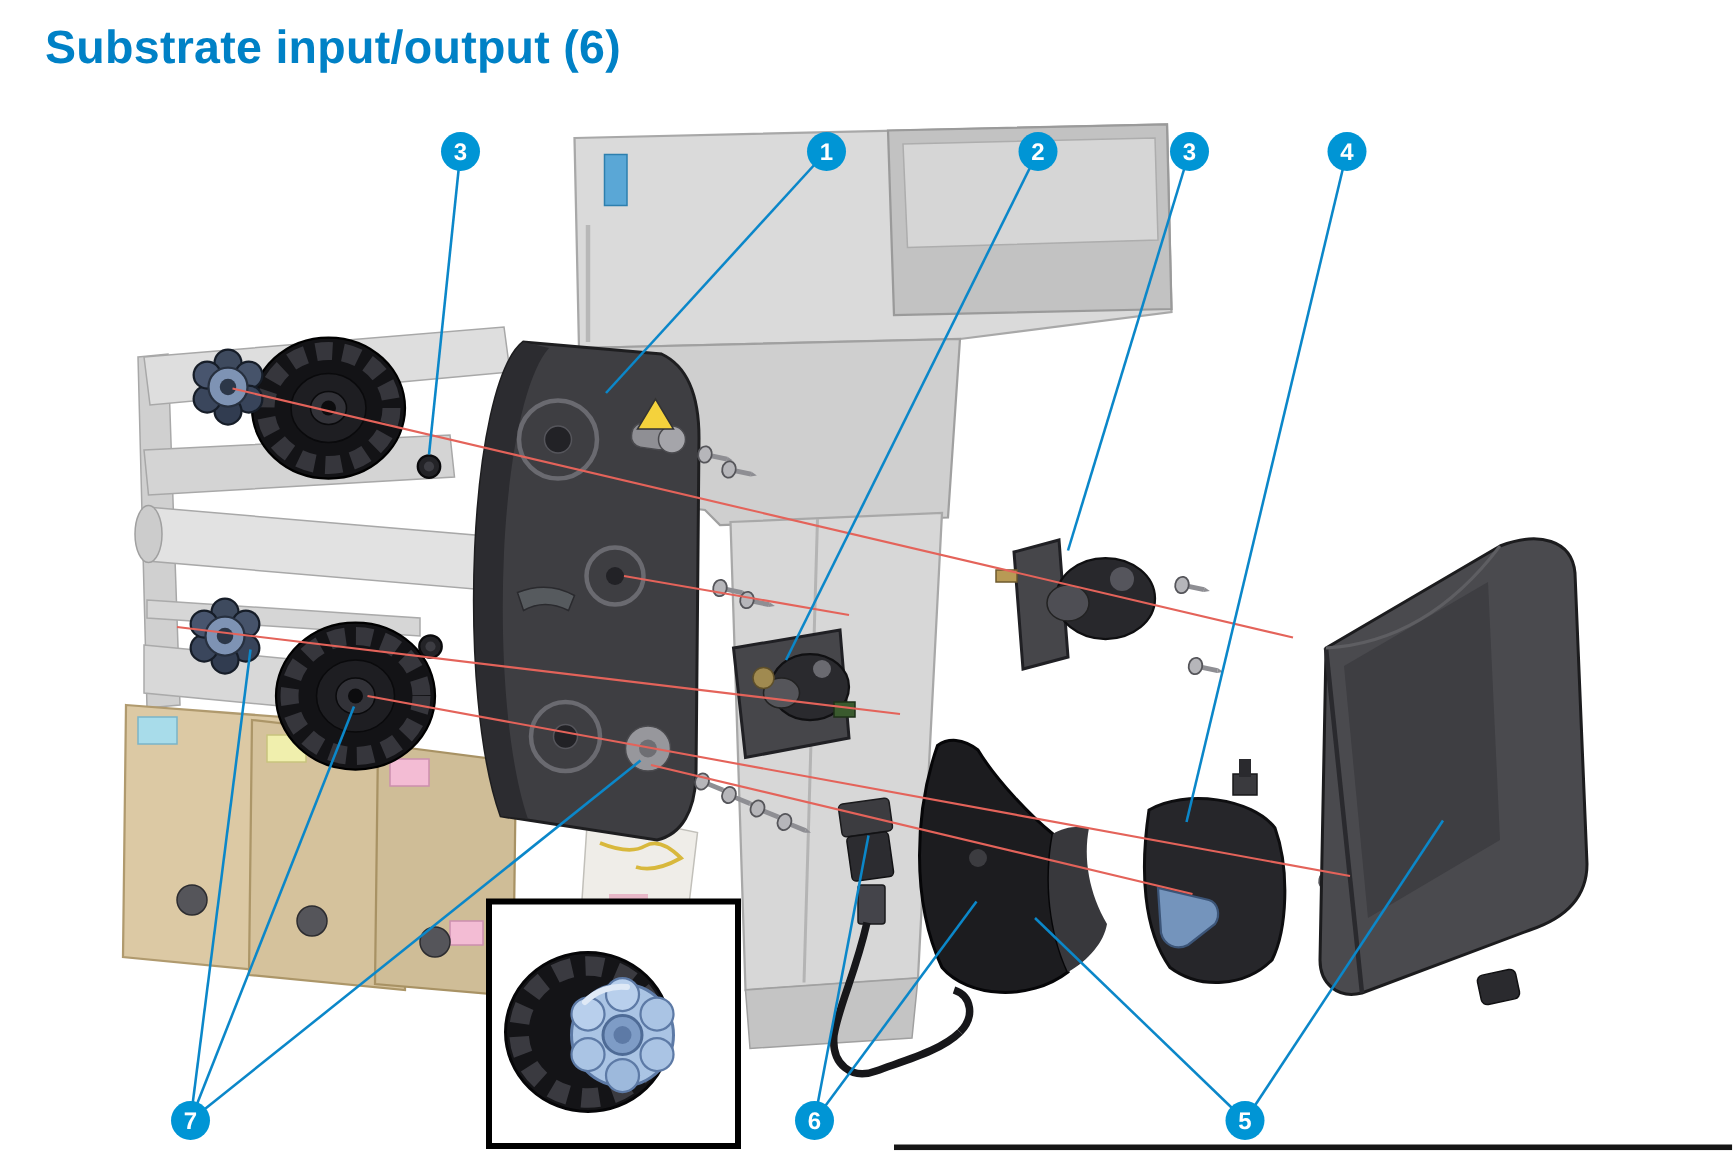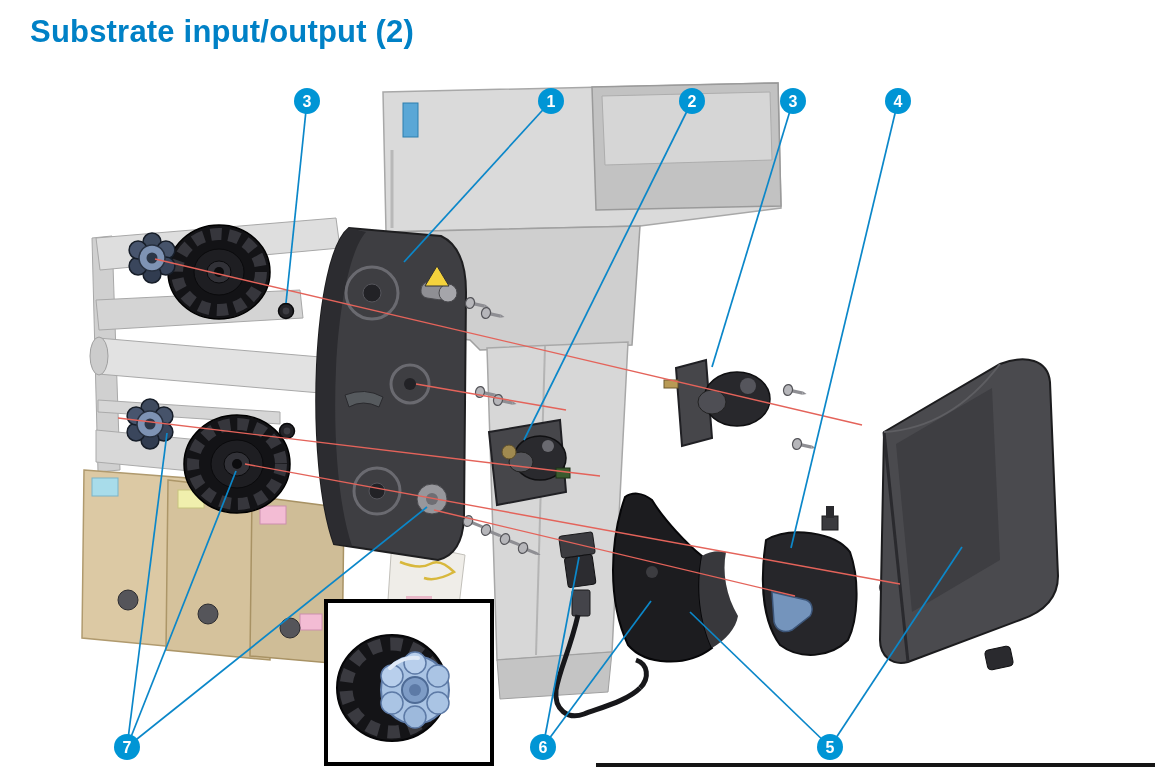--- a/index.html
+++ b/index.html
@@ -22,21 +22,21 @@
   .art{
     position:absolute;left:0;top:0;width:1155px;height:767px;
   }
   svg text{user-select:none;}
 </style>
 </head>
 <body>
 
 <div class="page">
 
-  <h1 class="page-title">Substrate input/output (2)</h1>
+  <h1 class="page-title">Substrate input/output (6)</h1>
 
   <svg class="art" viewBox="0 0 1155 767" xmlns="http://www.w3.org/2000/svg">
 
     <defs>
       <g id="gearknob">
         <circle cx="0" cy="-16" r="9" fill="#3e4a5e" stroke="#161d28" stroke-width="1.5"></circle>
         <circle cx="13.9" cy="-8" r="9" fill="#46536a" stroke="#161d28" stroke-width="1.5"></circle>
         <circle cx="13.9" cy="8" r="9" fill="#38445a" stroke="#161d28" stroke-width="1.5"></circle>
         <circle cx="0" cy="16" r="9" fill="#313c50" stroke="#161d28" stroke-width="1.5"></circle>
         <circle cx="-13.9" cy="8" r="9" fill="#3a465c" stroke="#161d28" stroke-width="1.5"></circle>

